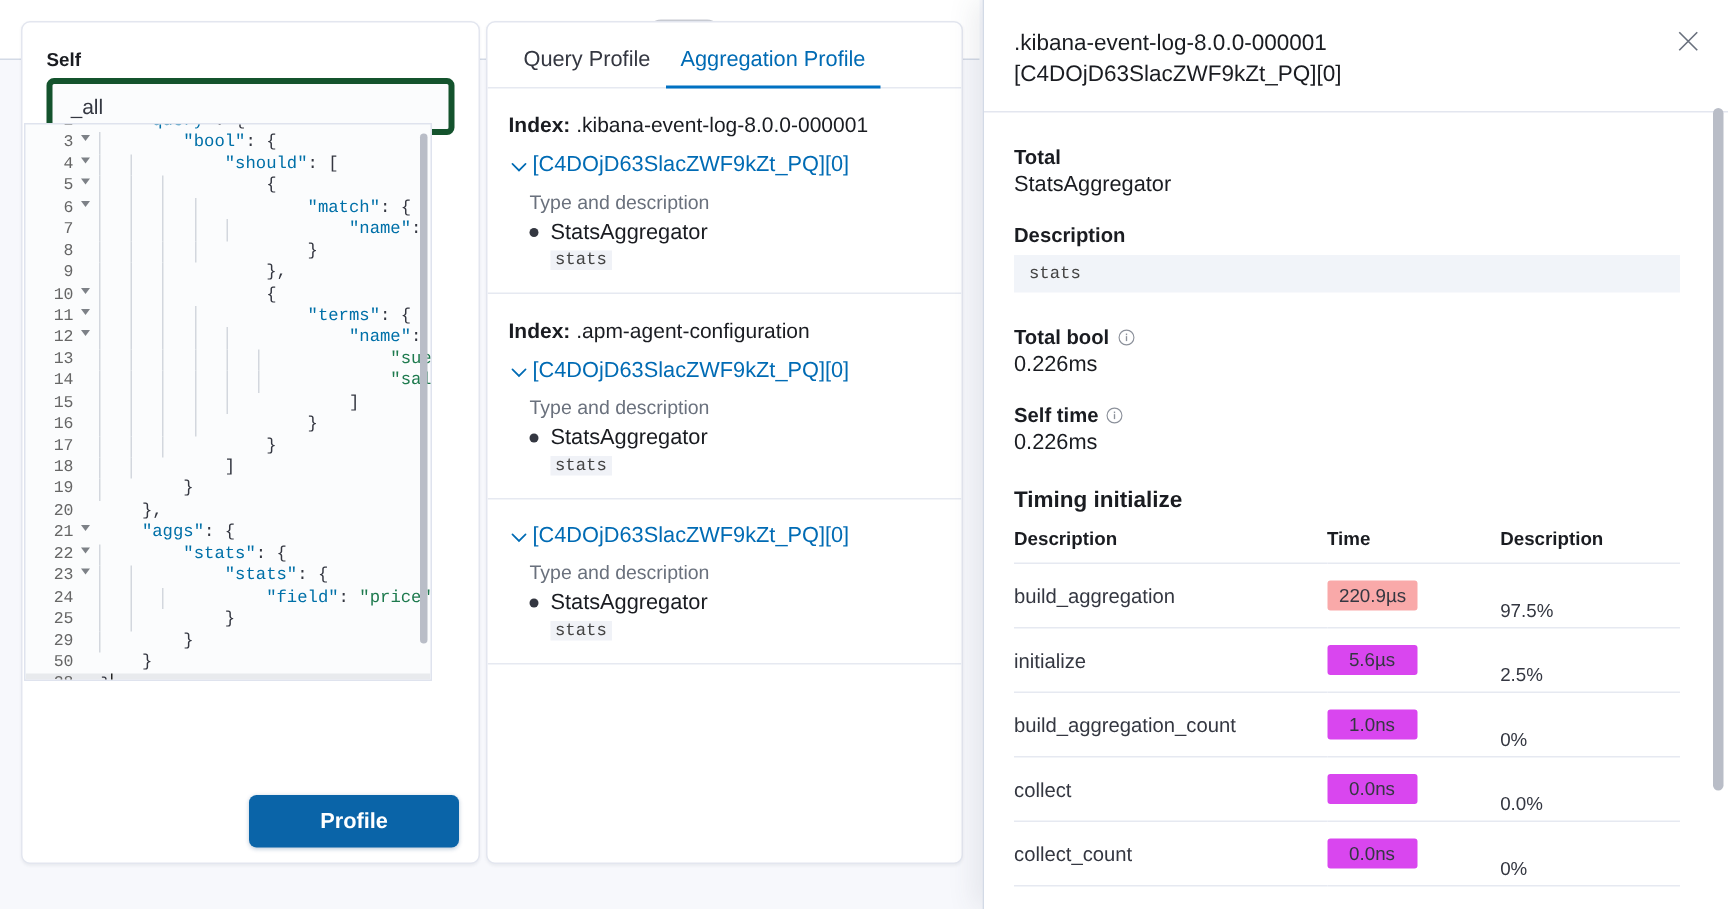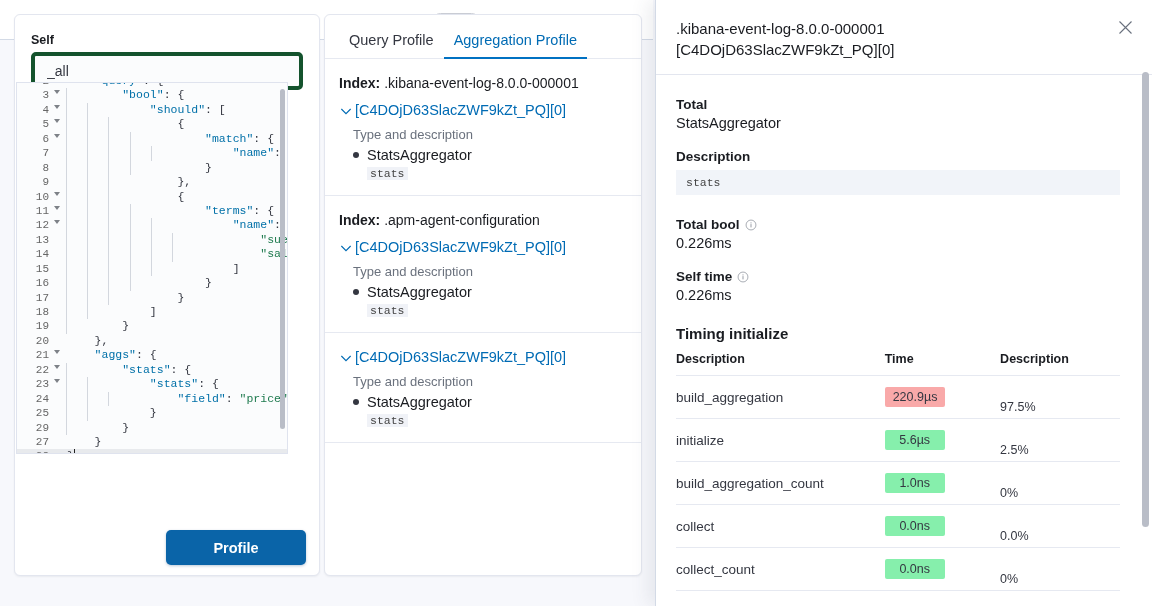--- a/index.html
+++ b/index.html
@@ -219,21 +219,21 @@
     font-size: 13.5px; color: #343741;
     padding: 11px 0; border-bottom: 1px solid #e6e9f1;
     vertical-align: middle;
   }
   .col-desc { width: 47%; padding-right: 8px !important; }
   .col-time { width: 26%; }
   .col-pct  { width: 27%; }
   .pill {
     display: inline-block; min-width: 60px; text-align: center;
     padding: 3px 8px; font-size: 12.5px; border-radius: 2px;
-    background: #86efac; color: #343741;
+    background: #d946ef; color: #343741;
   }
   .pill.hot { background: #f9a9a9; }
   .pct-wrap {
     position: relative; width: 80px; height: 20px;
     background: #f5f7fa; border-radius: 2px; overflow: visible;
   }
   .pct-fill {
     position: absolute; left: 0; top: 0; bottom: 0;
     background: #7db6dc; border-radius: 2px;
   }
@@ -373,21 +373,21 @@
         </div>
         <div class="ed-line">
           <span class="ed-gut">25</span>
           <span class="ed-code"><span class="guide" style="left:13px"></span><span class="guide" style="left:34.2px"></span>            }</span>
         </div>
         <div class="ed-line">
           <span class="ed-gut">29</span>
           <span class="ed-code"><span class="guide" style="left:13px"></span>        }</span>
         </div>
         <div class="ed-line">
-          <span class="ed-gut">27</span>
+          <span class="ed-gut">50</span>
           <span class="ed-code">    }</span>
         </div>
         <div class="ed-line cur">
           <span class="ed-gut">28</span>
           <span class="ed-code">}<span class="caret"></span></span>
         </div>
       </div>
     <div class="ed-vscroll"></div>
   </div>
 

